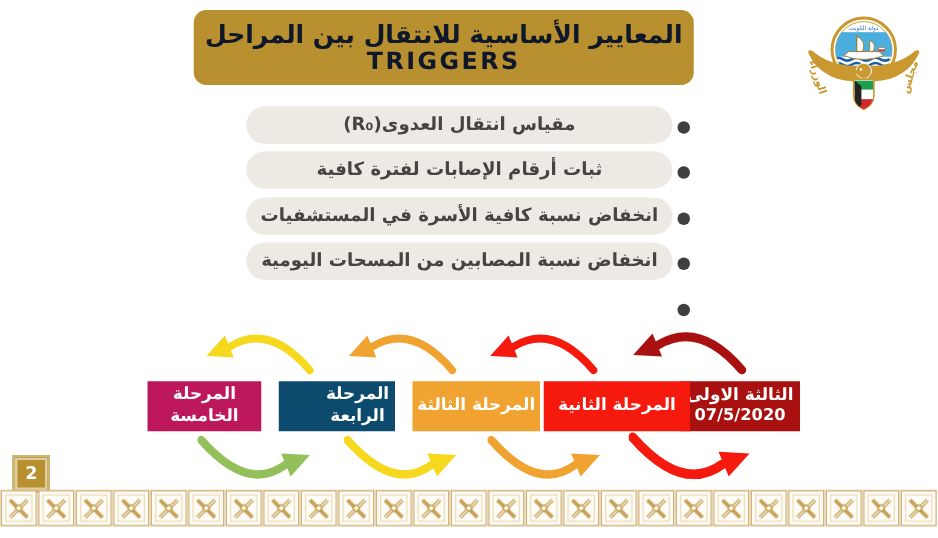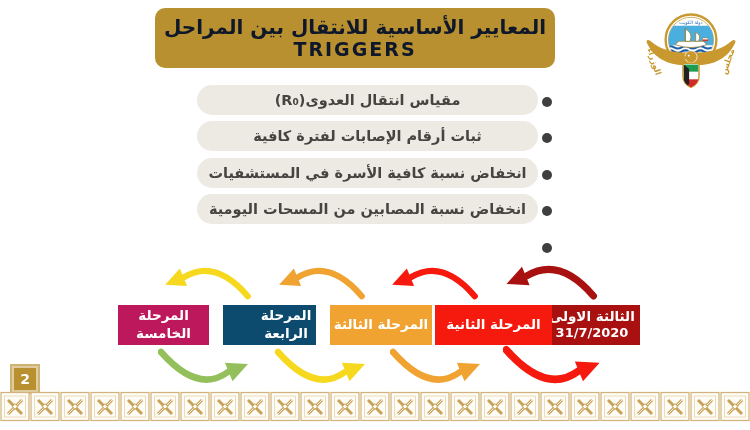--- a/index.html
+++ b/index.html
@@ -133,21 +133,21 @@
     <div class="criteria-box">انخفاض نسبة المصابين من المسحات اليومية</div>
   </div>
   <div class="bullet-dot" style="top:97px"></div>
   <div class="bullet-dot" style="top:133px"></div>
   <div class="bullet-dot" style="top:170px"></div>
   <div class="bullet-dot" style="top:206px"></div>
   <div class="bullet-dot" style="top:243px"></div>
 
   <div class="phase-box p1" style="background-color: rgb(169, 17, 17);">
     <span>الثالثة الاولى</span>
-    <span class="phase-date">31/7/2020</span>
+    <span class="phase-date">07/5/2020</span>
   </div>
   <div class="phase-box p2" style="background-color: rgb(246, 25, 14);">
     <span>المرحلة الثانية</span>
   </div>
   <div class="phase-box p3" style="background-color: rgb(240, 163, 48);">
     <span>المرحلة الثالثة</span>
   </div>
   <div class="phase-box p4" style="background-color: #0c4a6e; padding-left: 36px;">
     <span>المرحلة الرابعة</span>
   </div>

